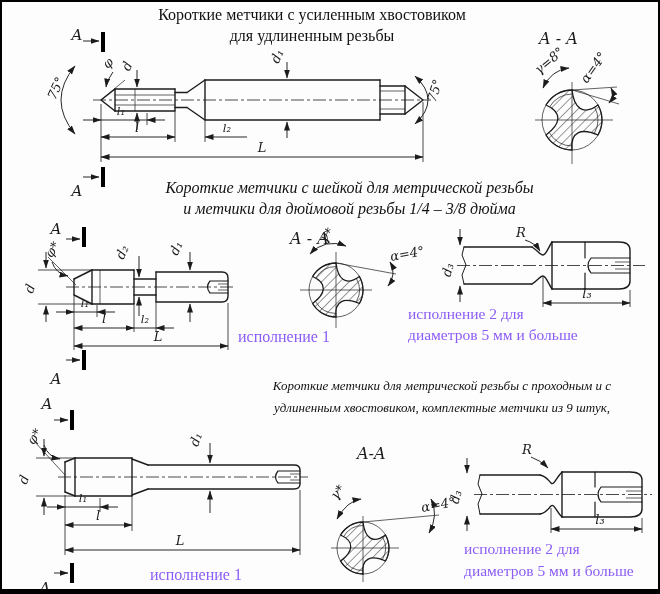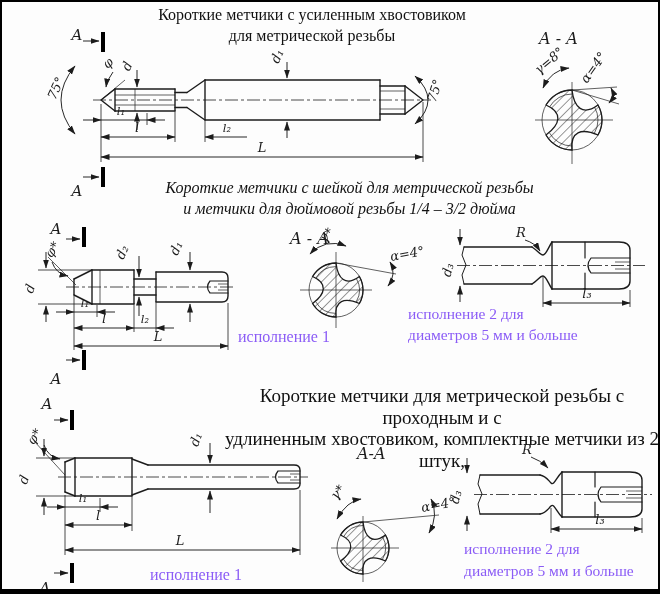--- a/index.html
+++ b/index.html
@@ -36,21 +36,21 @@
     <path d="M0,0 L9,3 L0,6 Z" fill="#1c1c1c"></path>
         </marker>
   <pattern id="hat" patternUnits="userSpaceOnUse" width="6.5" height="6.5" patternTransform="rotate(45)">
     <line x1="0" y1="0" x2="0" y2="6.5" stroke="#1c1c1c" stroke-width="0.9"></line>
         </pattern>
  </defs>
 </svg>
 
 <div class="abs title" style="left:95px;top:3px;width:430px;">
   <div>Короткие метчики с усиленным хвостовиком</div>
-  <div>для метрической резьбы</div>
+  <div>для удлиненным резьбы</div>
 </div>
 
 <svg class="abs" style="left:15px;top:26px;" width="470" height="170" viewBox="0 0 470 170" xmlns="http://www.w3.org/2000/svg">
 
   <g>
     <line class="flag" x1="86" y1="4" x2="86" y2="24"></line>
     <line class="dl" x1="66" y1="13" x2="82" y2="13" marker-end="url(#ar)"></line>
     <text class="amark" x="60" y="12">A</text>
   </g>
   <g>
@@ -135,21 +135,21 @@
   <line class="t" x1="75" y1="66" x2="122" y2="80"></line>
   <line class="t" x1="75" y1="66" x2="120" y2="63"></line>
   <path class="dl" d="M114,64 Q118,72 112,79" marker-start="url(#arR)" marker-end="url(#ar)"></path>
   <path class="dl" d="M46,64 Q54,46 72,44" marker-start="url(#arR)" marker-end="url(#ar)"></path>
   <text class="dim" transform="rotate(-40 55 40)" x="55" y="40">γ=8°</text>
   <text class="dim" transform="rotate(-55 100 46)" x="100" y="46">α=4°</text>
 </svg>
 
 <div class="abs title" style="left:130px;top:176px;width:435px;font-style:italic;">
   <div>Короткие метчики с шейкой для метрической резьбы</div>
-  <div>и метчики для дюймовой резьбы 1/4 – 3/2 дюйма</div>
+  <div>и метчики для дюймовой резьбы 1/4 – 3/8 дюйма</div>
 </div>
 
 <svg class="abs" style="left:20px;top:218px;" width="230" height="178" viewBox="0 0 230 178" xmlns="http://www.w3.org/2000/svg">
   <g>
     <line class="flag" x1="62" y1="7" x2="62" y2="27"></line>
     <line class="dl" x1="44" y1="19" x2="58" y2="19" marker-end="url(#ar)"></line>
     <text class="amark" x="34" y="14">A</text>
   </g>
   <g>
     <line class="flag" x1="62" y1="130" x2="62" y2="150"></line>
@@ -259,23 +259,23 @@
   </g>
   <line class="dl" x1="96" y1="76" x2="183" y2="76" marker-start="url(#arR)" marker-end="url(#ar)"></line>
   <text class="dim" x="140" y="71">l₃</text>
 </svg>
 
 <div class="abs cap" style="left:406px;top:301px;">
   <div>исполнение 2 для</div>
   <div>диаметров 5 мм и больше</div>
 </div>
 
-<div class="abs title" style="left:222px;top:383px;width:436px;line-height:21.5px;font-size:19px;">
+<div class="abs title" style="left:222px;top:373px;width:436px;line-height:21.5px;font-size:13px;font-style:italic;">
   <div>Короткие метчики для метрической резьбы с проходным и с</div>
-  <div>удлиненным хвостовиком, комплектные метчики из 2 штук,</div>
+  <div>удлиненным хвостовиком, комплектные метчики из 9 штук,</div>
 </div>
 
 <svg class="abs" style="left:10px;top:393px;" width="315" height="200" viewBox="0 0 315 200" xmlns="http://www.w3.org/2000/svg">
   <g>
     <line class="flag" x1="60" y1="15" x2="60" y2="35"></line>
     <line class="dl" x1="42" y1="25" x2="56" y2="25" marker-end="url(#ar)"></line>
     <text class="amark" x="35" y="14">A</text>
   </g>
   <g>
     <line class="flag" x1="60" y1="168" x2="60" y2="188"></line>

